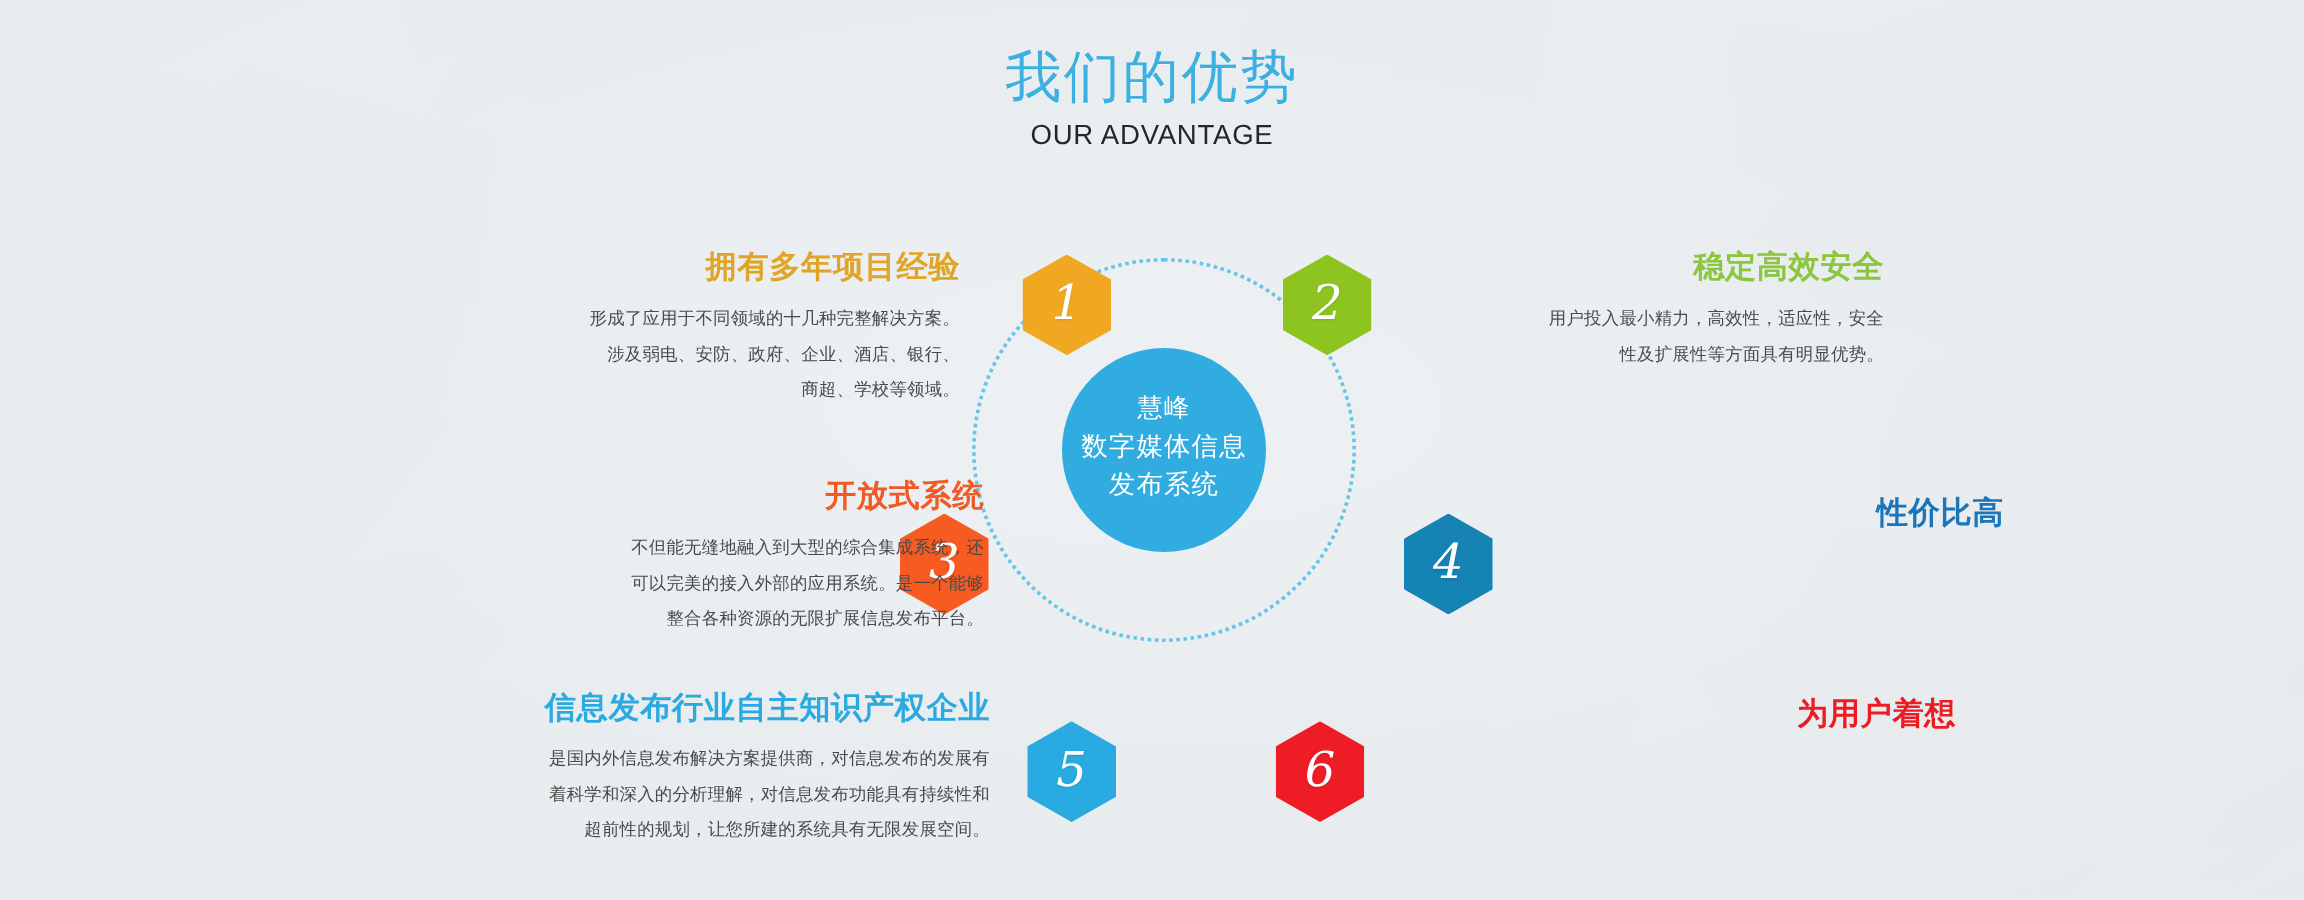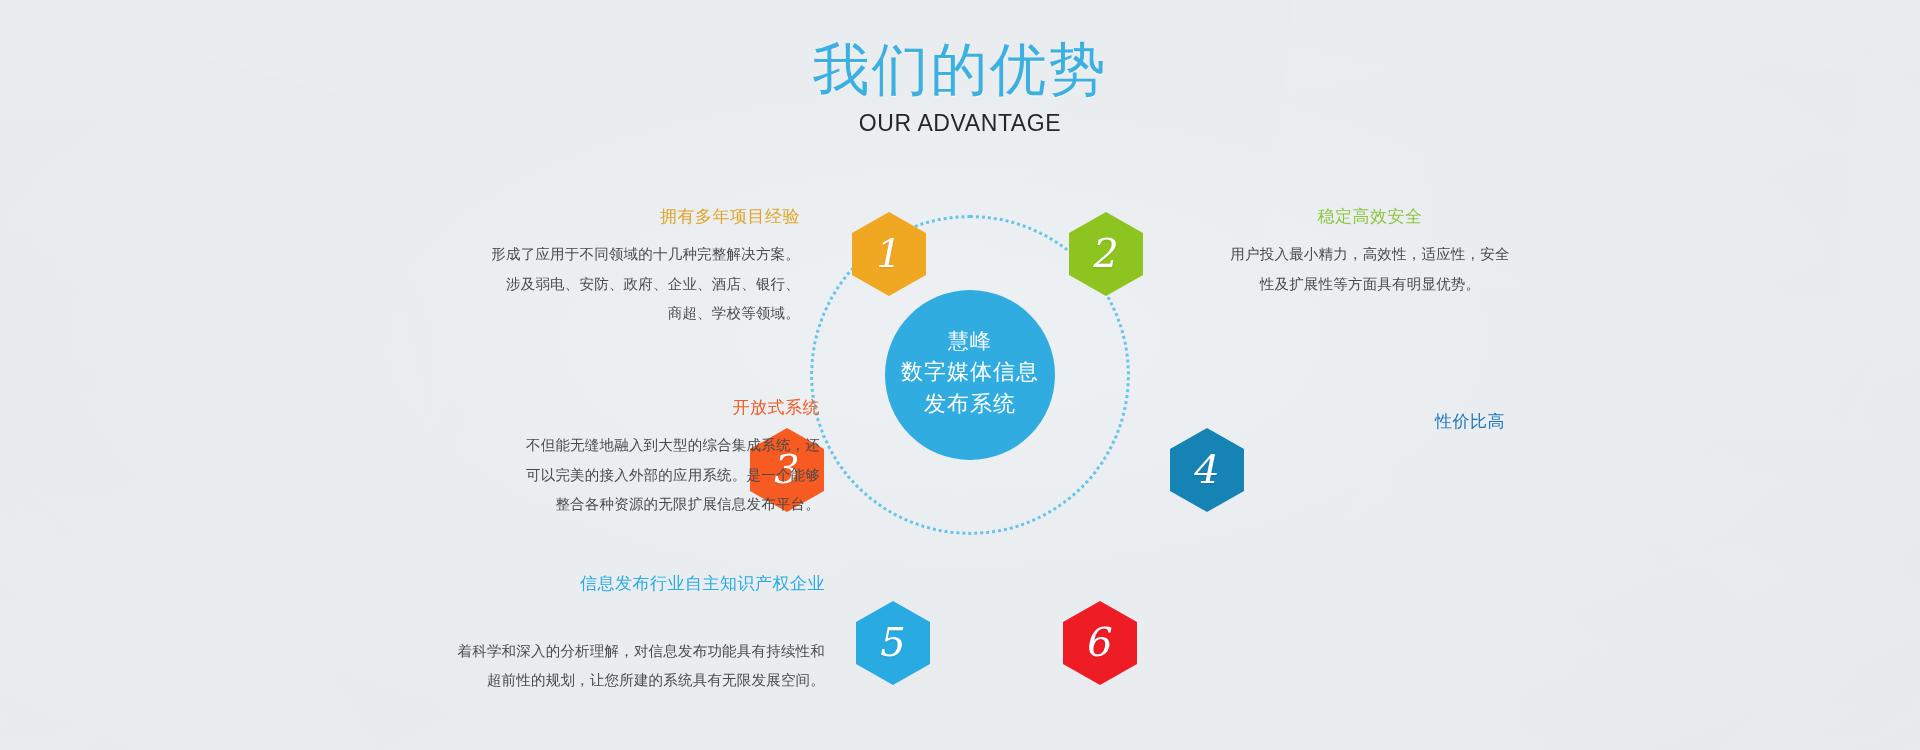--- a/index.html
+++ b/index.html
@@ -85,21 +85,21 @@
   
   .bg-veil { inset:0; background:rgba(234,238,240,.80); }
   .bg-veil2 { inset:0;
     background:radial-gradient(ellipse at 50% 45%,rgba(238,241,243,.92) 0%,rgba(233,237,240,.72) 45%,rgba(228,233,236,.55) 100%); }
 
   
   #stage { position:absolute; inset:0; }
 
   .title-wrap { position:absolute; left:0; right:0; top:40px; text-align:center; }
   .title-cn {
-    font-size:57px; line-height:1.05; color:#3cb0e0; font-weight:400;
+    font-size:47px; line-height:1.05; color:#3cb0e0; font-weight:400;
     letter-spacing:2px;
     font-family:"DejaVu Sans","Liberation Sans",sans-serif;
     text-shadow:0 1px 0 rgba(255,255,255,.6);
   }
   .title-en {
     margin-top:10px; font-size:23px; letter-spacing:.6px; color:#262626;
     font-weight:400; font-family:"Liberation Sans",sans-serif;
   }
 
   
@@ -130,31 +130,31 @@
   .hex span {
     font-family:"DejaVu Serif","Liberation Serif",serif;
     font-style:italic; font-size:40px; font-weight:400;
     transform:translateY(-1px);
     text-shadow:0 1px 2px rgba(0,0,0,.10);
   }
 
   
   .blk { position:absolute; }
   .blk h3 {
-    font-size:17px; font-weight:normal; margin-bottom:12px;
+    font-size:26px; font-weight:bold; margin-bottom:12px;
     font-family:"DejaVu Sans","Liberation Sans",sans-serif;
     letter-spacing:.5px;
   }
   .blk p {
     font-size:14.5px; line-height:2.05; color:#4a4a4a; font-weight:400;
     font-family:"DejaVu Sans","Liberation Sans",sans-serif;
     letter-spacing:.2px;
   }
   .blk.right-align { text-align:right; }
-  .blk.left-align  { text-align:center; }
+  .blk.left-align  { text-align:right; }
 </style>
 </head>
 <body style="background: rgb(233, 237, 239);">
 
 <div id="backdrop">
   <div class="ph bg-base"></div>
   <div class="ph bg-paper-a"></div>
   <div class="ph bg-pink"></div>
   <div class="ph bg-blue-slip"></div>
   <div class="ph bg-pen"></div>
@@ -230,22 +230,23 @@
     </p>
   </div>
 
   <div class="blk left-align" style="left:1270px; top:410px; width:400px;">
     <h3 style="color: rgb(27, 117, 187);">性价比高</h3>
   </div>
 
   <div class="blk right-align" style="left:330px; top:572px; width:495px;">
     <h3 style="color: rgb(41, 171, 226);">信息发布行业自主知识产权企业</h3>
     <p>
-      <br>
+      <span>是国内外信息发布解决方案提供商，对信息发布的发展有</span><br>
       <span>着科学和深入的分析理解，对信息发布功能具有持续性和</span><br>
       <span>超前性的规划，让您所建的系统具有无限发展空间。</span>
     </p>
   </div>
 
   <div class="blk left-align" style="left:1170px; top:577px; width:460px;">
+    <h3 style="color: rgb(237, 28, 36);">为用户着想</h3>
   </div>
 
 </div>
 
 </body></html>

